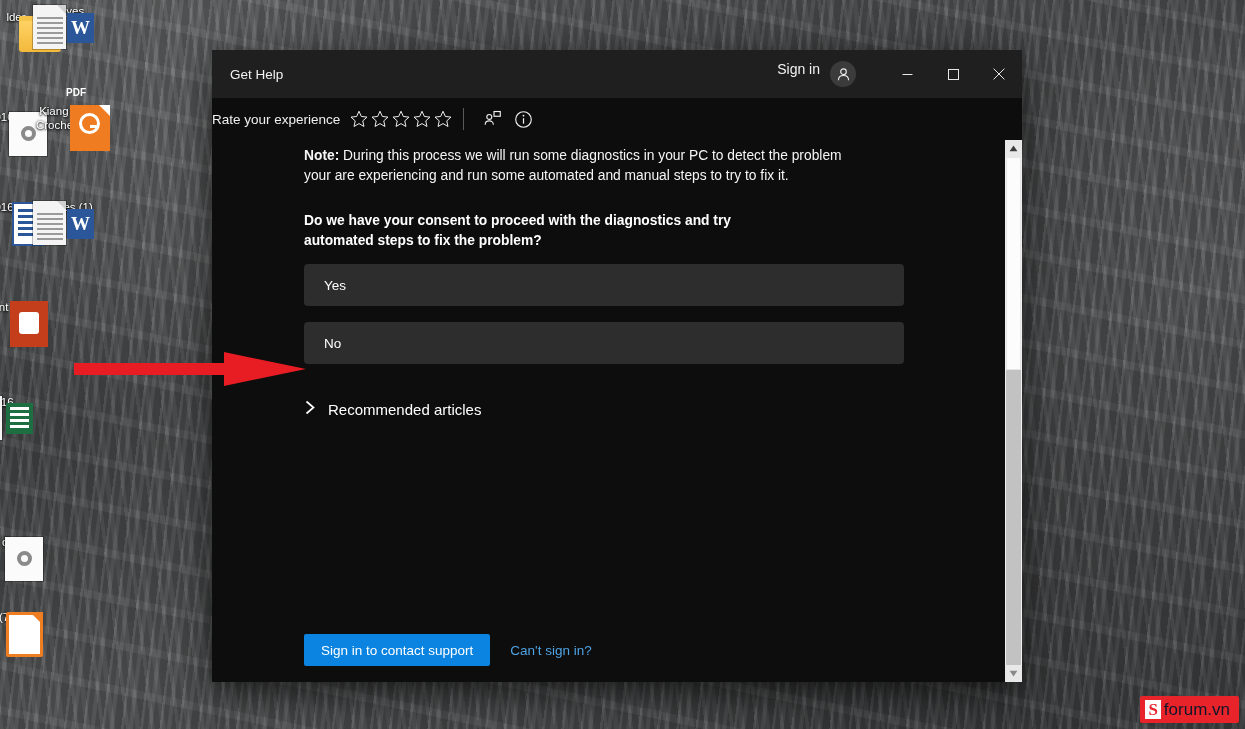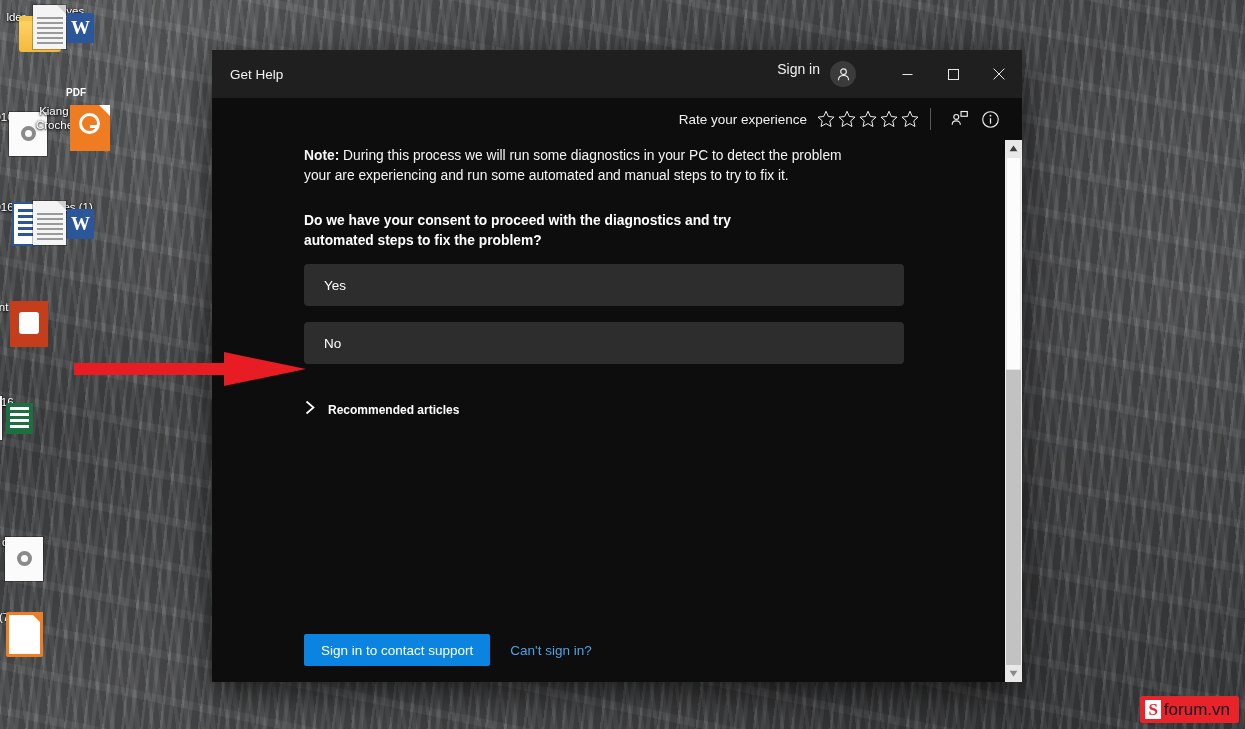--- a/index.html
+++ b/index.html
@@ -234,21 +234,21 @@
   .winbtns { display: flex; height: 48px; }
   .winbtn {
     width: 46px; height: 48px;
     display: flex; align-items: center; justify-content: center;
     color: #e8e8e8;
   }
 
   
   .cmdbar {
     height: 42px; flex: none;
-    display: flex; align-items: center; justify-content: flex-end;
+    display: flex; align-items: center; 
     padding-right: 18px;
     background: #0d0d0d;
   }
   .rate-label {
     color: #f0f0f0; font-size: 13.5px;
     margin-right: 10px;
   }
   .stars { display: flex; gap: 3px; align-items: center; }
   .divider-v {
     width: 1px; height: 22px; background: #5a5a5a;
@@ -302,21 +302,21 @@
     cursor: pointer;
   }
 
   .rec-row {
     display: flex; align-items: center; gap: 11px;
     margin-top: 36px;
     cursor: pointer;
     width: max-content;
   }
   .rec-row .rec-label {
-    font-size: 12px; font-weight: bold; color: #ffffff;
+    font-size: 15px; font-weight: normal; color: #ffffff;
   }
 
   .footer {
     position: absolute;
     left: 92px; bottom: 16px;
     display: flex; align-items: center; gap: 20px;
   }
   .primary-btn {
     background: #0a84e0;
     color: #ffffff;

